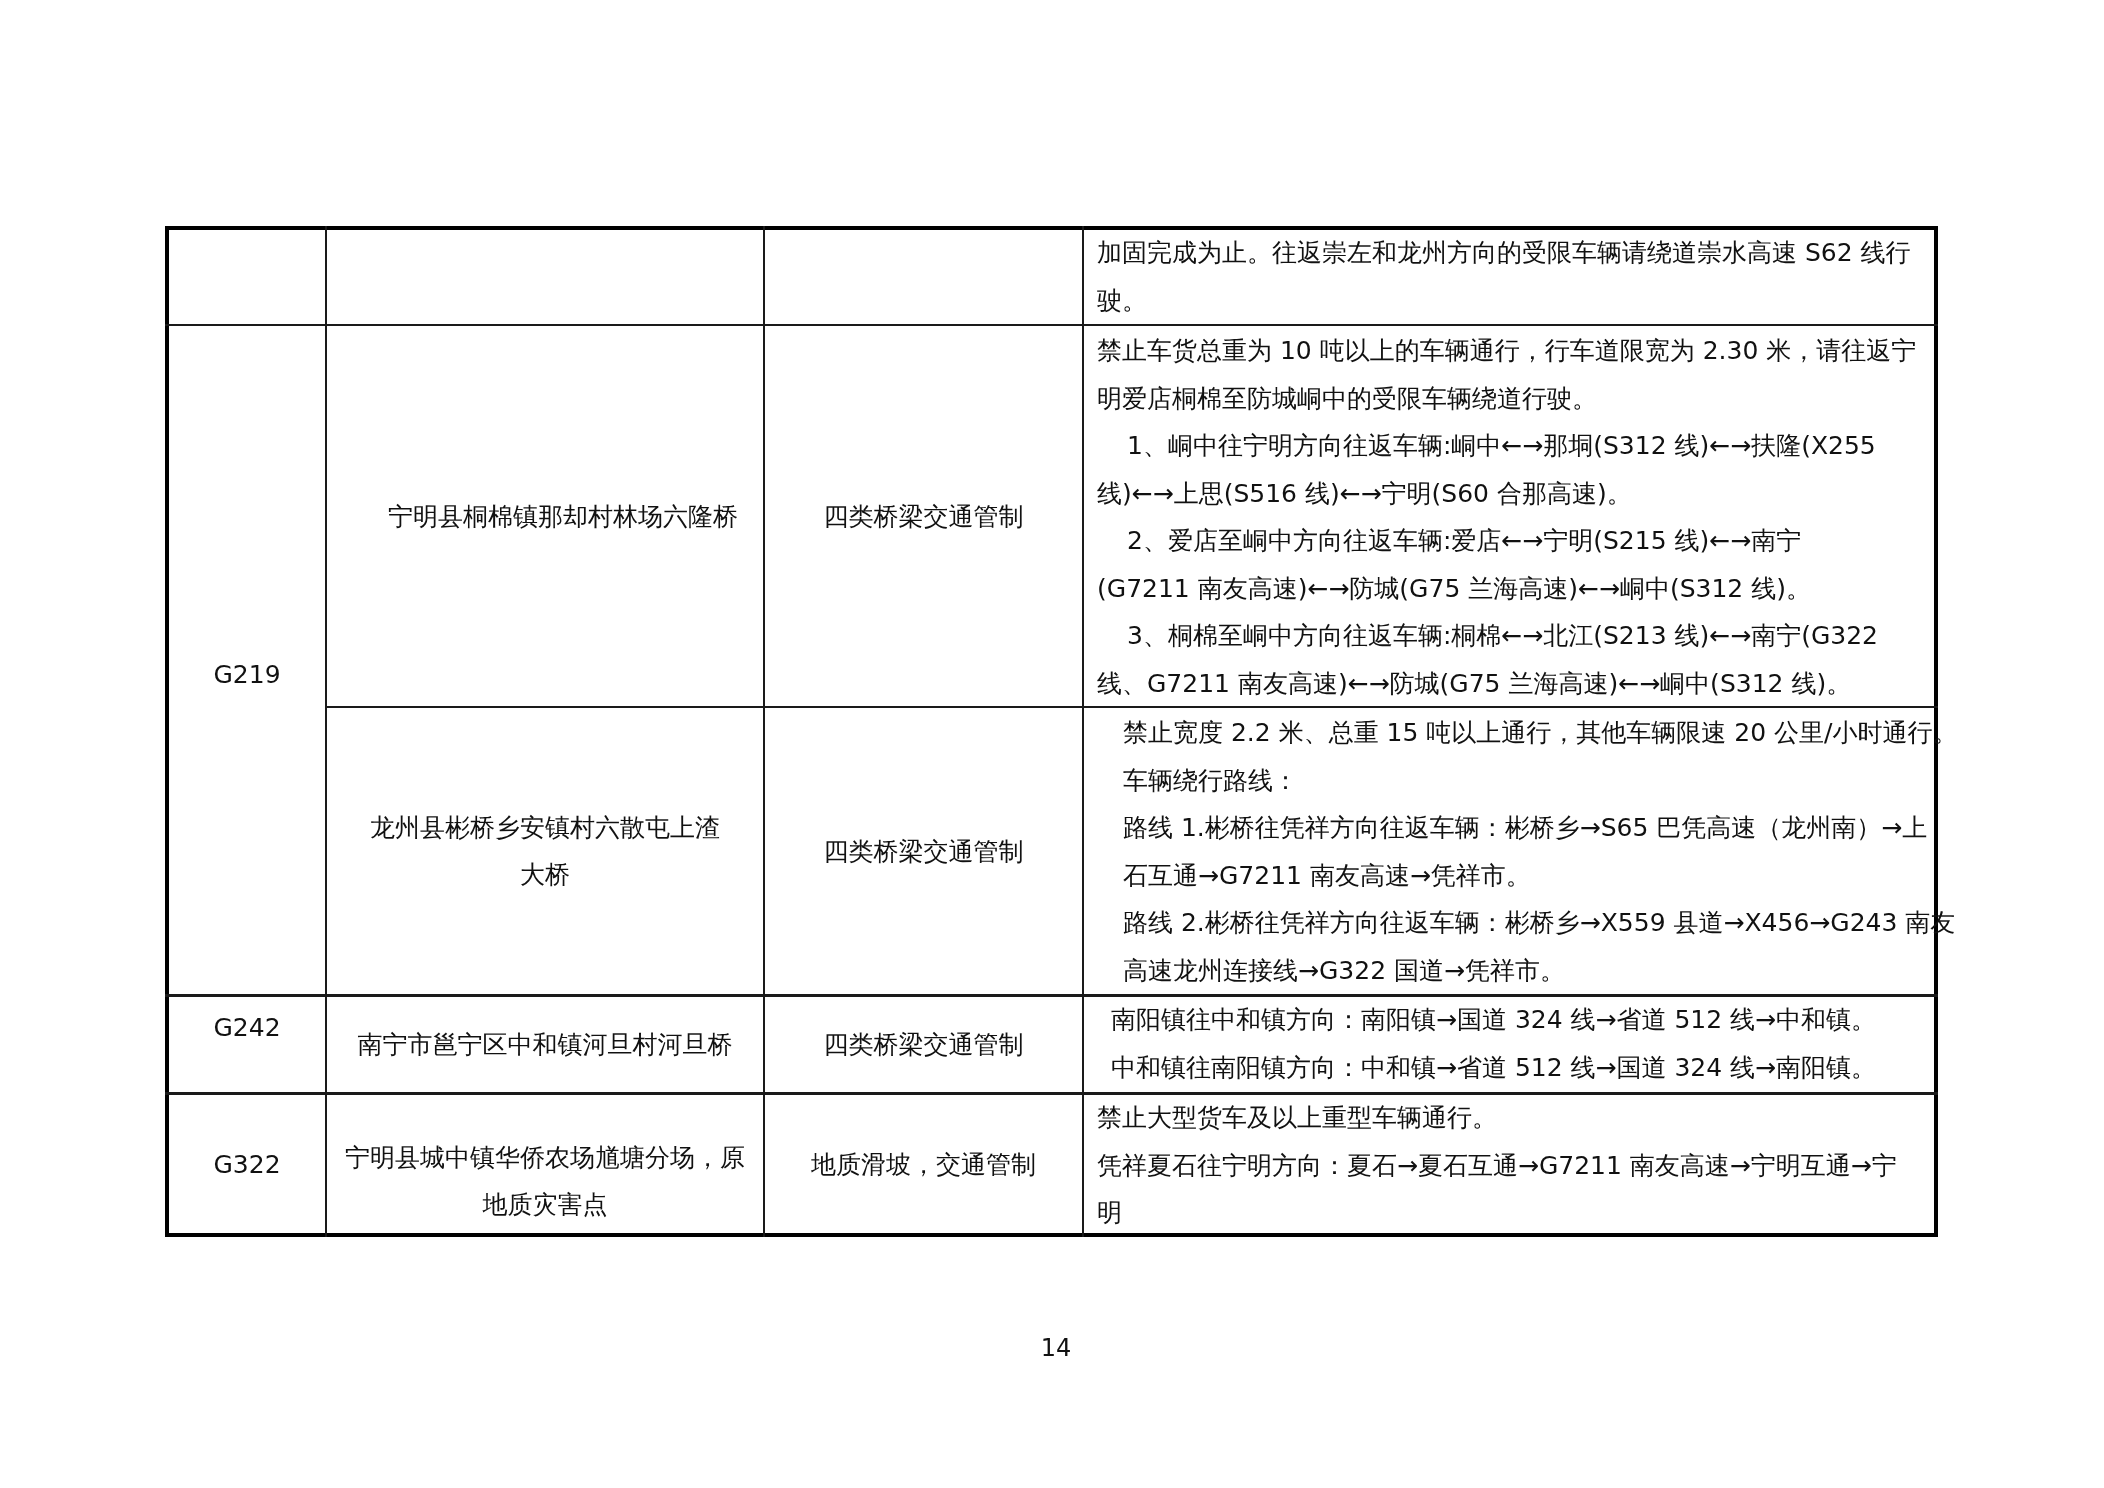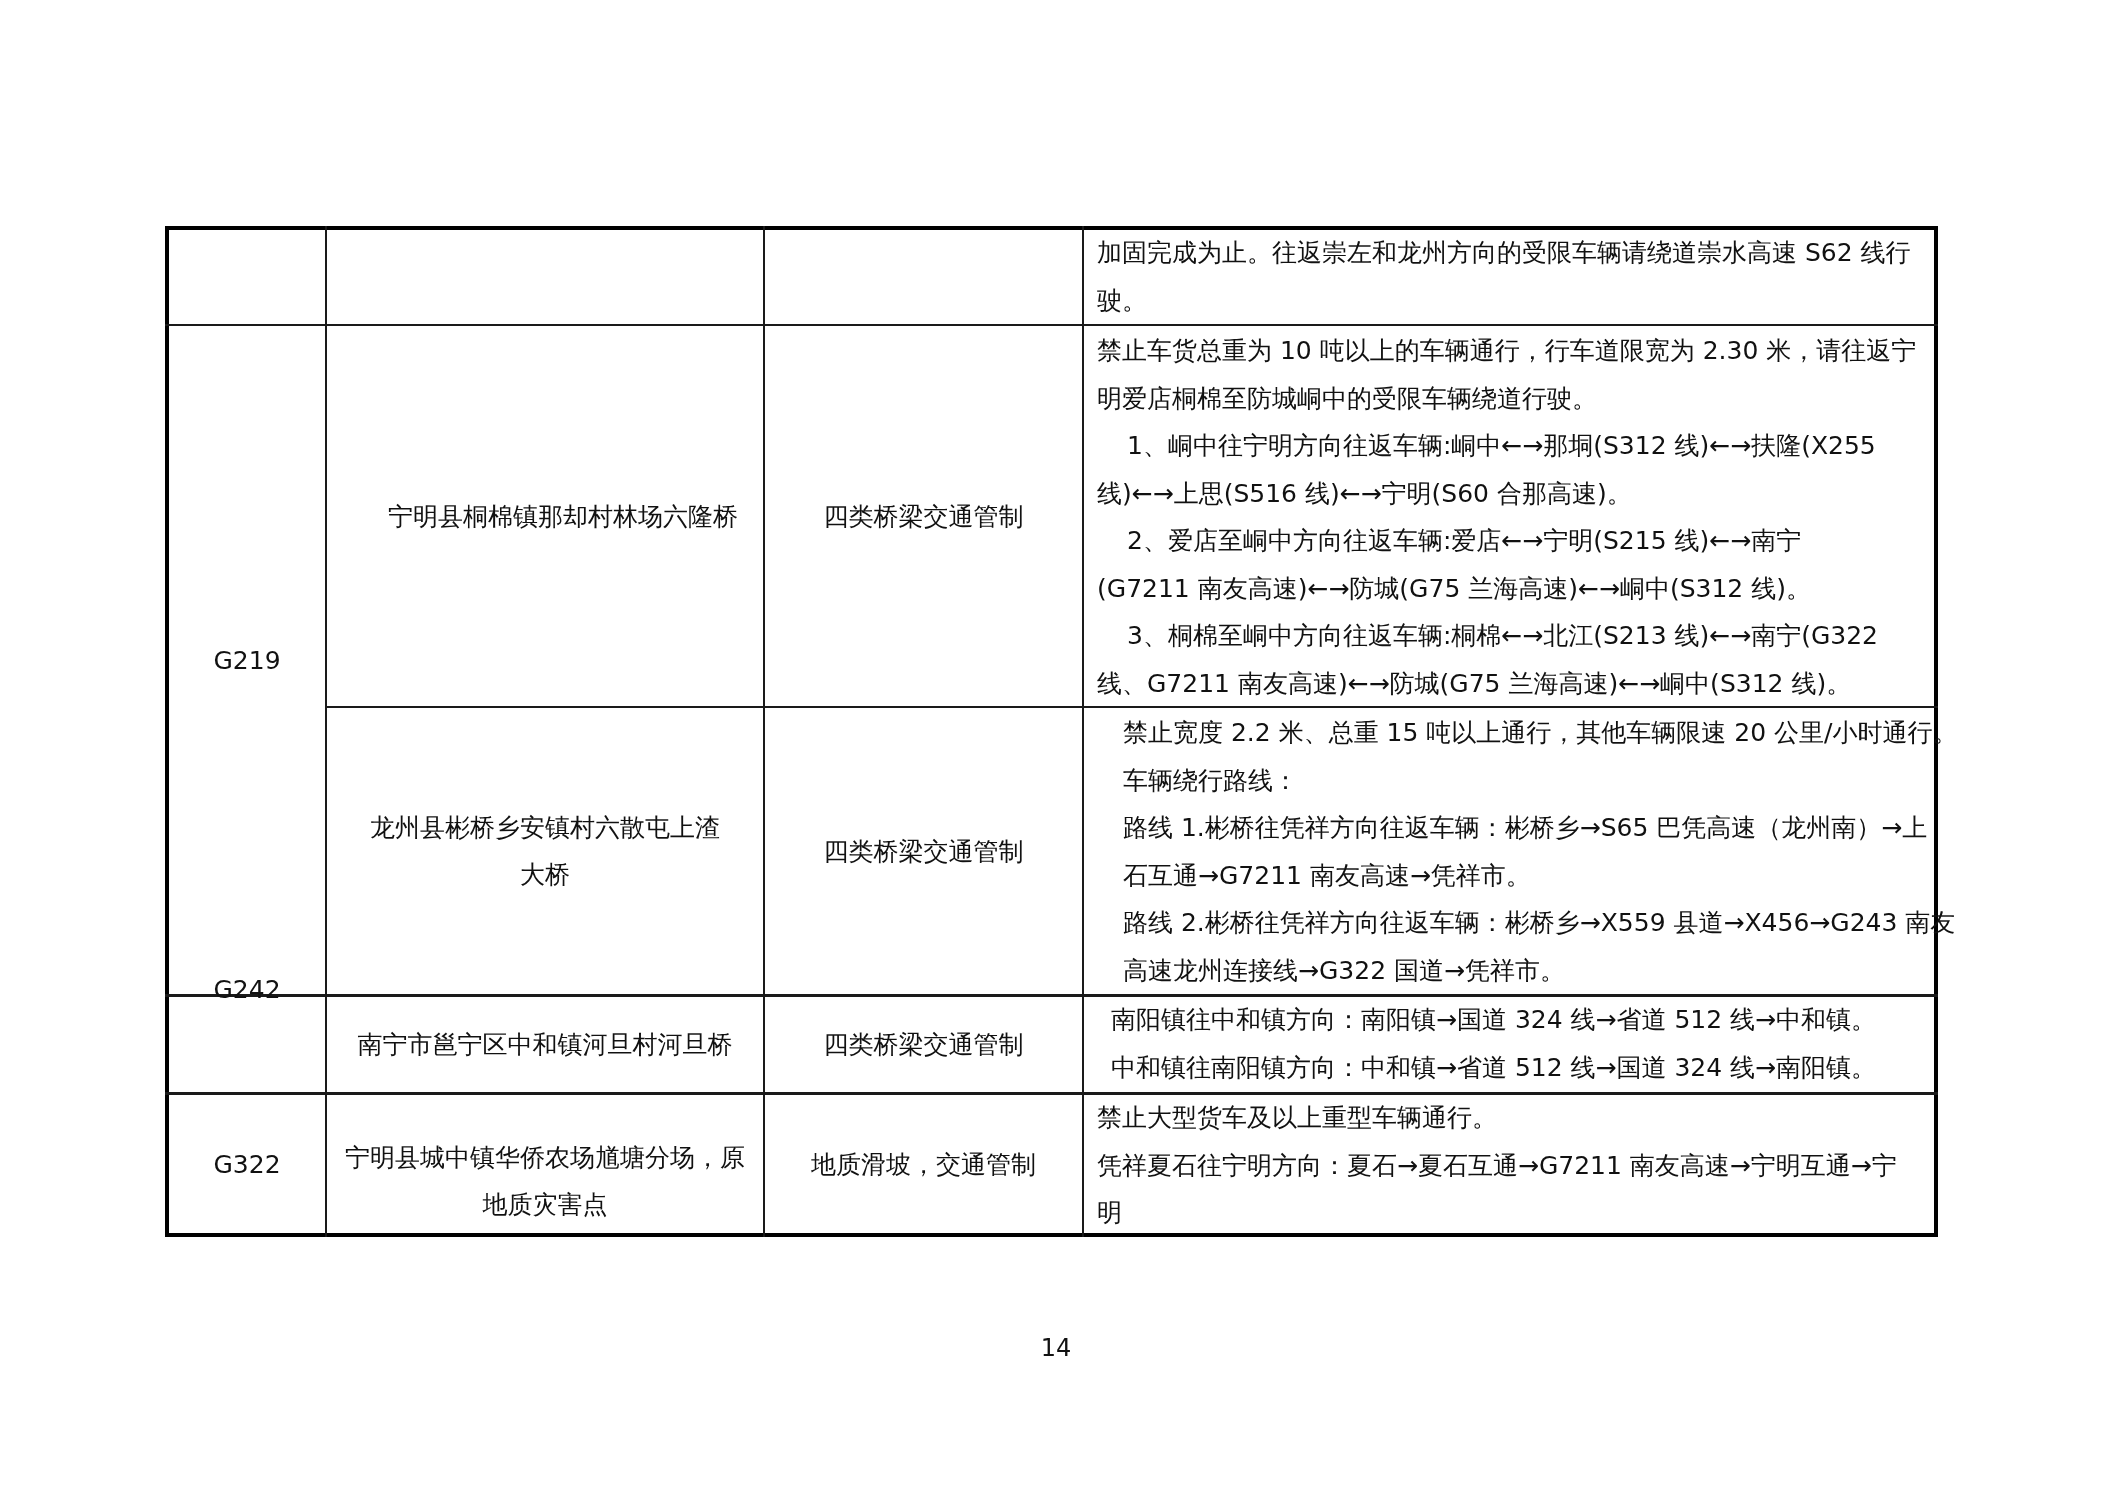--- a/index.html
+++ b/index.html
@@ -34,21 +34,21 @@
 
   <div class="vl" style="left:325px; top:226px; height:1011px;"></div>
   <div class="vl" style="left:763px; top:226px; height:1011px;"></div>
   <div class="vl" style="left:1082px; top:226px; height:1011px;"></div>
 
   <div class="desc" style="left:1097px; top:229px;">
     <span class="line">加固完成为止。往返崇左和龙州方向的受限车辆请绕道崇水高速 S62 线行</span>
     <span class="line">驶。</span>
   </div>
 
-  <div class="cell" style="left:169px; top:326px; width:156px; height:668px;">
+  <div class="cell" style="left:169px; top:340px; width:156px; height:668px;">
     <span>G219</span>
   </div>
 
   <div class="cell" style="left:327px; top:326px; width:472px; height:380px;">
     <span>宁明县桐棉镇那却村林场六隆桥</span>
   </div>
   <div class="cell" style="left:765px; top:326px; width:317px; height:380px;">
     <span>四类桥梁交通管制</span>
   </div>
   <div class="desc" style="left:1097px; top:327px;">
@@ -70,21 +70,21 @@
   </div>
   <div class="desc" style="left:1097px; top:709px;margin-left:26px;">
     <span class="line">禁止宽度 2.2 米、总重 15 吨以上通行，其他车辆限速 20 公里/小时通行。</span>
     <span class="line">车辆绕行路线：</span>
     <span class="line">路线 1.彬桥往凭祥方向往返车辆：彬桥乡→S65 巴凭高速（龙州南）→上</span>
     <span class="line">石互通→G7211 南友高速→凭祥市。</span>
     <span class="line">路线 2.彬桥往凭祥方向往返车辆：彬桥乡→X559 县道→X456→G243 南友</span>
     <span class="line">高速龙州连接线→G322 国道→凭祥市。</span>
   </div>
 
-  <div class="cell" style="left:169px; top:942px; width:156px; height:95px;">
+  <div class="cell" style="left:169px; top:980px; width:156px; height:95px;">
     <span>G242</span>
   </div>
   <div class="cell" style="left:327px; top:997px; width:436px; height:95px;">
     <span>南宁市邕宁区中和镇河旦村河旦桥</span>
   </div>
   <div class="cell" style="left:765px; top:997px; width:317px; height:95px;">
     <span>四类桥梁交通管制</span>
   </div>
   <div class="desc" style="left:1097px; top:996px;">
     <span class="line indent-s">南阳镇往中和镇方向：南阳镇→国道 324 线→省道 512 线→中和镇。</span>

